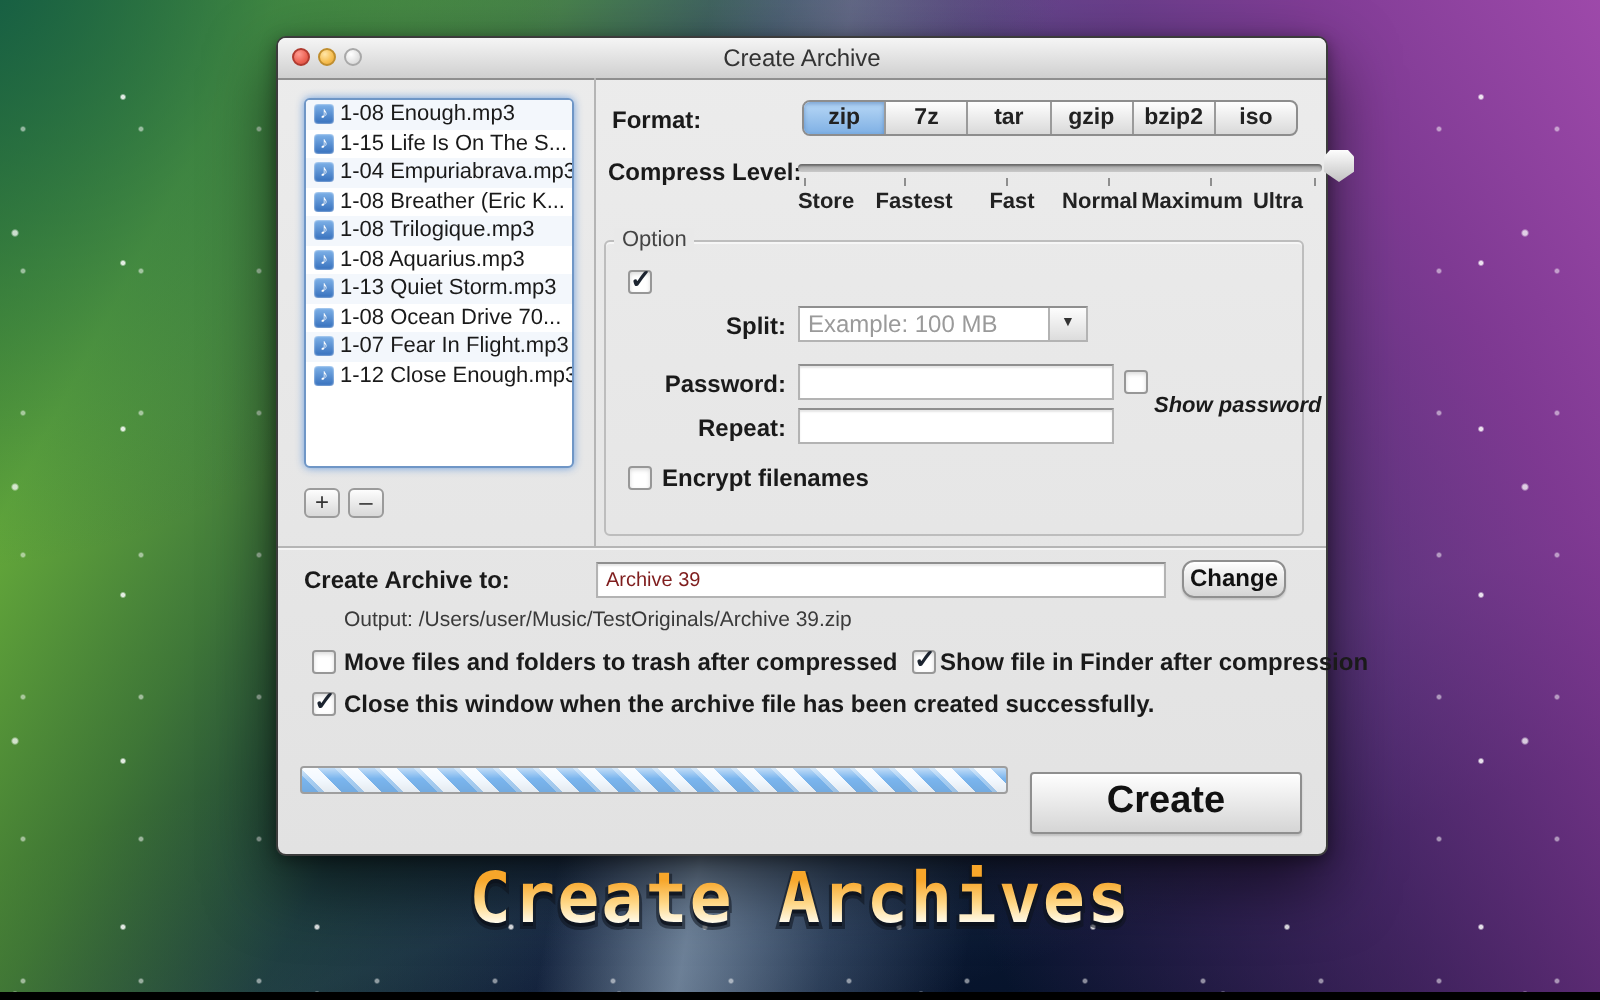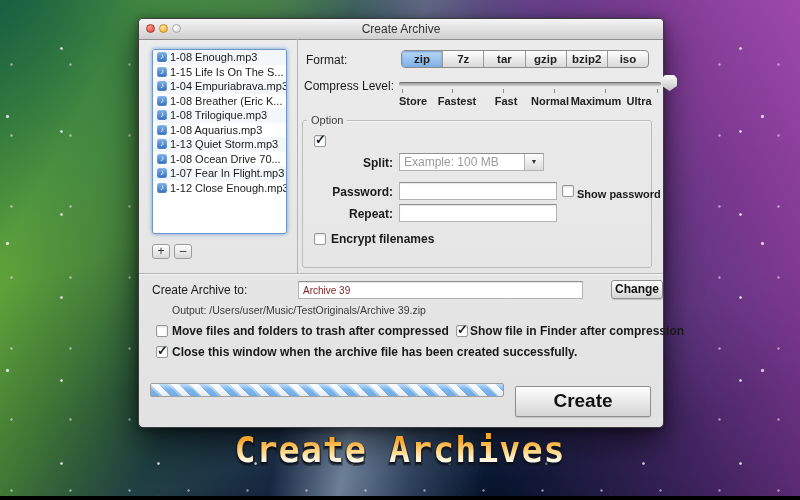--- a/index.html
+++ b/index.html
@@ -49,21 +49,21 @@
   .file-row:nth-child(odd){background:#f3f7fc;}
   .note-icon{width:10px;height:10px;border-radius:2px;margin-right:3px;flex:0 0 auto;
     background:linear-gradient(#7fb2e8,#3670bd);box-shadow:inset 0 0 1px #fff;
     color:#fff;font-size:8px;line-height:10px;text-align:center;}
   .listbtn{position:absolute;top:225px;width:18px;height:15px;border:1px solid #9b9b9b;border-radius:3px;
     background:linear-gradient(#fdfdfd,#d8d8d8);font-size:12px;line-height:12px;text-align:center;color:#333;
     box-sizing:border-box;}
   .btn-add{left:13px;} .btn-remove{left:35px;}
 
   
-  .lbl{position:absolute;font-weight:normal;white-space:nowrap;text-align:center;}
+  .lbl{position:absolute;font-weight:bold;white-space:nowrap;text-align:center;}
   .rlbl{position:absolute;font-weight:bold;text-align:right;white-space:nowrap;}
 
   
   .segmented{position:absolute;left:262px;top:31px;width:248px;height:18px;display:flex;
     border:1px solid #8d8d8d;border-radius:4px;overflow:hidden;
     background:linear-gradient(#fefefe,#d9d9d9);box-sizing:border-box;}
   .segment{flex:1;text-align:center;font-size:11.5px;font-weight:bold;color:#222;line-height:16px;
     border-right:1px solid #9a9a9a;}
   .segment:last-child{border-right:none;}
   .segment.selected{background:linear-gradient(#b8d8f6,#7fb0e4);box-shadow:inset 0 1px 2px rgba(40,90,160,0.45);}
@@ -96,21 +96,21 @@
   .combo{position:absolute;left:260px;top:134px;width:145px;height:18px;background:#fff;
     border:1px solid #b3b3b3;border-top-color:#8f8f8f;box-sizing:border-box;display:flex;}
   .combo-text{flex:1;font-size:12px;color:#9a9a9a;line-height:16px;padding-left:4px;white-space:nowrap;overflow:hidden;}
   .combo-arrow{width:18px;border-left:1px solid #b3b3b3;background:linear-gradient(#fdfdfd,#dcdcdc);
     text-align:center;font-size:7px;line-height:16px;color:#333;}
 
   
   .pushbtn{position:absolute;border:1px solid #8f8f8f;border-radius:3px;
     background:linear-gradient(#fefefe,#d5d5d5);box-shadow:inset 0 1px 0 #fff,0 1px 1px rgba(0,0,0,0.15);
     text-align:center;font-weight:bold;color:#111;box-sizing:border-box;}
-  .change-btn{left:472px;top:261px;width:52px;height:19px;font-size:12px;line-height:17px;}
+  .change-btn{left:452px;top:261px;width:52px;height:19px;font-size:12px;line-height:17px;border-radius:6px;}
   .create-btn{left:376px;top:367px;width:136px;height:31px;font-size:19px;line-height:28px;border-radius:2px;}
 
   .output-line{position:absolute;left:33px;top:285px;font-size:10.5px;color:#3a3a3a;white-space:nowrap;}
 
   
   .progress{position:absolute;left:11px;top:364px;width:354px;height:14px;border:1px solid #9e9e9e;
     border-radius:2px;box-sizing:border-box;overflow:hidden;
     background:repeating-linear-gradient(45deg,#7ab5ee 0 6px,#a8cff4 6px 8px,#f3f9ff 8px 14px);}
   .progress::after{content:"";display:block;width:100%;height:100%;
     background:linear-gradient(rgba(255,255,255,0.55),rgba(255,255,255,0) 45%,rgba(0,0,0,0.06));}
@@ -221,21 +221,21 @@
 
     <div class="rlbl" style="left:163px;top:137px;width:91px;">Split:</div>
     <div class="combo">
       <div class="combo-text">Example: 100 MB</div>
       <div class="combo-arrow">▼</div>
     </div>
 
     <div class="rlbl" style="left:163px;top:166px;width:91px;">Password:</div>
     <input class="field" style="left: 260px; top: 163px; width: 158px; height: 18px;" type="password" value="">
     <div class="checkbox" style="left:423px;top:166px;"></div>
-    <div class="cb-label" style="left:438px;top:169px;font-size:11px;">Show password</div>
+    <div class="cb-label" style="left:438px;top:178px;font-size:11px;font-style:italic;">Show password</div>
 
     <div class="rlbl" style="left:163px;top:188px;width:91px;">Repeat:</div>
     <input class="field" style="left: 260px; top: 185px; width: 158px; height: 18px;" type="password" value="">
 
     <div class="checkbox" style="left:175px;top:214px;"></div>
     <div class="cb-label" style="left:192px;top:213px;">Encrypt filenames</div>
 
     <div class="lbl" style="left:13px;top:264px;">Create Archive to:</div>
     <input class="field" style="left: 159px; top: 262px; width: 285px; height: 18px;" type="text" value="Archive 39">
     <div class="pushbtn change-btn">Change</div>

